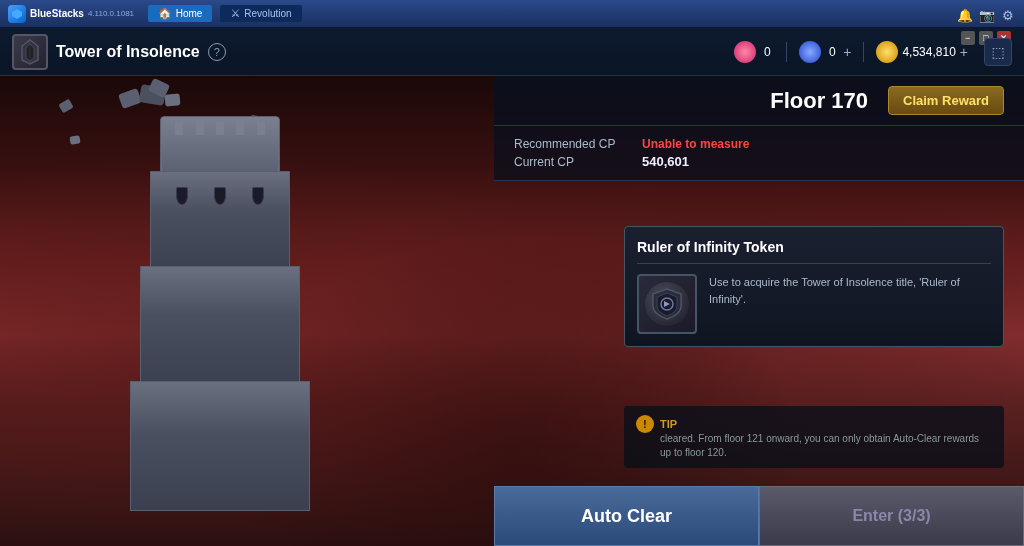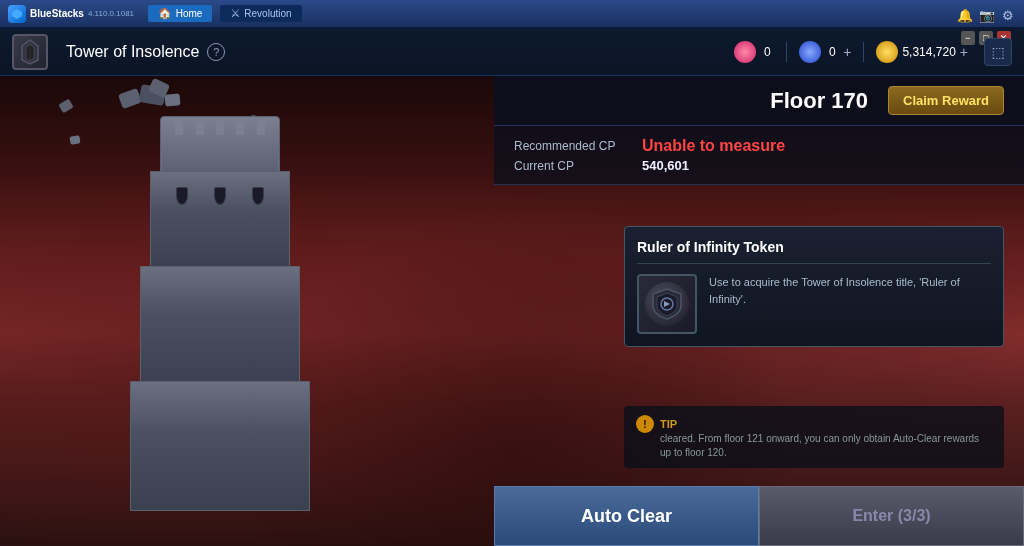--- a/index.html
+++ b/index.html
@@ -122,22 +122,21 @@
       border: 2px solid #555566;
       border-radius: 4px;
       display: flex;
       align-items: center;
       justify-content: center;
       font-size: 18px;
     }
     .tower-name {
       color: white;
       font-size: 16px;
-      font-weight: normal;
-      margin-left: 10px;
+      font-weight: bold;
     }
     .help-icon {
       width: 18px;
       height: 18px;
       border: 1.5px solid #8899bb;
       border-radius: 50%;
       display: flex;
       align-items: center;
       justify-content: center;
       color: #8899bb;
@@ -345,21 +344,21 @@
       gap: 8px;
       margin: 3px 0;
     }
     .cp-label {
       color: #aabbcc;
       font-size: 12px;
       min-width: 120px;
     }
     .cp-unable {
       color: #ff4444;
-      font-size: 16px;
+      font-size: 12px;
       font-weight: bold;
     }
     .cp-value {
       color: #eeeeff;
       font-size: 13px;
       font-weight: bold;
     }
 
     
     .item-tooltip {
@@ -598,21 +597,21 @@
     </div>
     <div class="resource-separator"></div>
     <div class="resource-item">
       <div class="resource-icon-blue"></div>
       <span class="resource-count">0</span>
       <span class="plus-btn">+</span>
     </div>
     <div class="resource-separator"></div>
     <div class="resource-item">
       <div class="resource-icon-gold"></div>
-      <span class="resource-count">5,314,720</span>
+      <span class="resource-count">4,534,810</span>
       <span class="plus-btn">+</span>
     </div>
     <div class="exit-btn">
       <span>⬚</span>
     </div>
   </div>
 </div>
 
 <div class="main-content">
 

